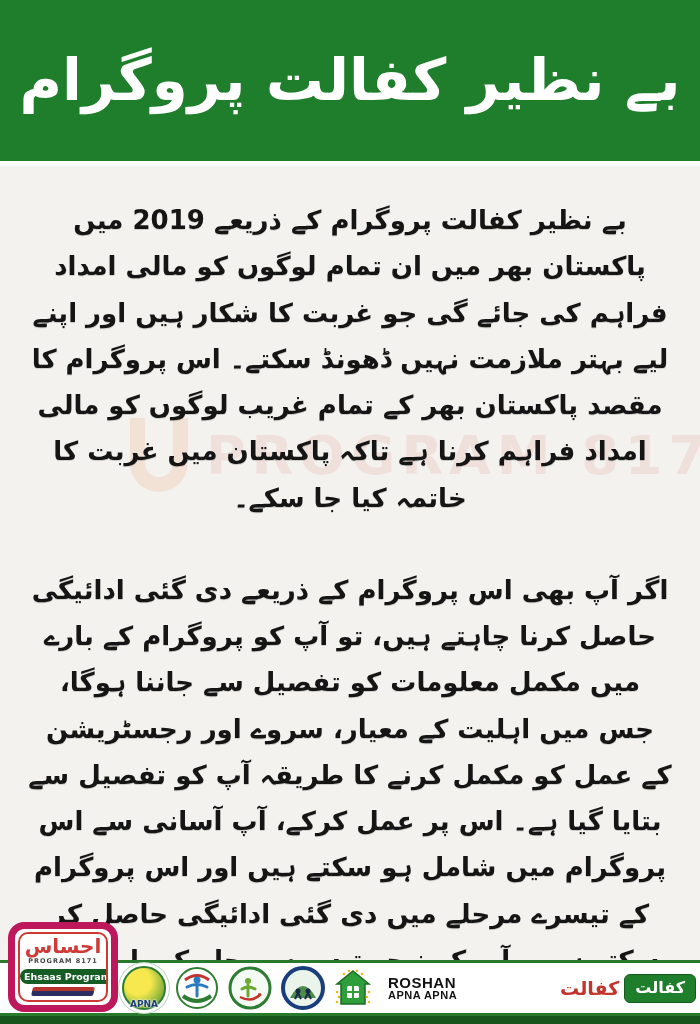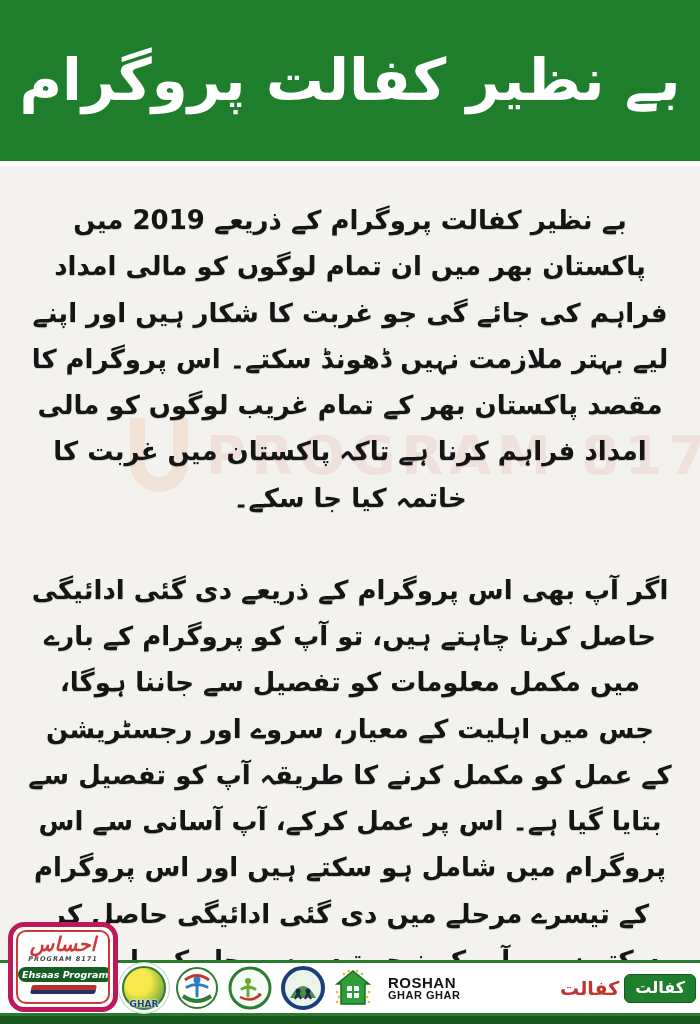--- a/index.html
+++ b/index.html
@@ -105,25 +105,24 @@
   }
 
   
   .ehsaas-logo {
     position: absolute;
     left: 8px;
     bottom: 12px;
     width: 110px;
     height: 90px;
     background: #ffffff;
-    border: 5px solid #be185d;
+    border: 7px solid #be185d;
     border-radius: 16px;
     z-index: 4;
     padding: 3px;
-    font-style: italic;
   }
   .ehsaas-inner {
     height: 100%;
     border: 2px solid #cc3a33;
     border-radius: 10px;
     text-align: center;
     overflow: hidden;
     padding-top: 2px;
     background: #fff;
   }
@@ -242,21 +241,21 @@
   </div>
 
   <main class="content">
     <p class="para">بے نظیر کفالت پروگرام کے ذریعے 2019 میں پاکستان بھر میں ان تمام لوگوں کو مالی امداد فراہم کی جائے گی جو غربت کا شکار ہیں اور اپنے لیے بہتر ملازمت نہیں ڈھونڈ سکتے۔ اس پروگرام کا مقصد پاکستان بھر کے تمام غریب لوگوں کو مالی امداد فراہم کرنا ہے تاکہ پاکستان میں غربت کا خاتمہ کیا جا سکے۔</p>
     <p class="para">اگر آپ بھی اس پروگرام کے ذریعے دی گئی ادائیگی حاصل کرنا چاہتے ہیں، تو آپ کو پروگرام کے بارے میں مکمل معلومات کو تفصیل سے جاننا ہوگا، جس میں اہلیت کے معیار، سروے اور رجسٹریشن کے عمل کو مکمل کرنے کا طریقہ آپ کو تفصیل سے بتایا گیا ہے۔ اس پر عمل کرکے، آپ آسانی سے اس پروگرام میں شامل ہو سکتے ہیں اور اس پروگرام کے تیسرے مرحلے میں دی گئی ادائیگی حاصل کر سکتے ہیں۔ آپ کو نیچے تیسرے مرحلے کے بارے میں مکمل معلومات دی گئی ہیں۔</p>
   </main>
 
   <footer class="footer-bar">
 
     <div class="circle-logo bisp-circle">
-      <span class="bisp-label">GHAR</span>
+      <span class="bisp-label">APNA</span>
     </div>
 
     <div class="circle-logo">
       <svg class="circle-svg" viewBox="0 0 44 44">
         <circle cx="22" cy="22" r="20" fill="#ffffff" stroke="#2e7d32" stroke-width="2"></circle>
         <path d="M8 30 Q22 40 36 30" fill="none" stroke="#2e7d32" stroke-width="4"></path>
         <path d="M10 14 Q22 5 34 14" fill="none" stroke="#c2342c" stroke-width="3"></path>
         <circle cx="22" cy="14" r="3.5" fill="#2a7bc0"></circle>
         <path d="M22 18 L22 30 M12 21 Q22 16 32 21" fill="none" stroke="#2a7bc0" stroke-width="3" stroke-linecap="round"></path>
       </svg>
@@ -295,21 +294,21 @@
             <circle cx="33" cy="29" r="1.3"></circle>
             <circle cx="35" cy="34" r="1.3"></circle>
           <circle cx="10" cy="6" r="1.3"></circle>
             <circle cx="15" cy="3" r="1.3"></circle>
             <circle cx="23" cy="3" r="1.3"></circle>
             <circle cx="28" cy="6" r="1.3"></circle>
         </g>
       </svg>
       <div class="roshan-text">
         <div class="l1">ROSHAN</div>
-        <div class="l2">GHAR GHAR</div>
+        <div class="l2">APNA APNA</div>
       </div>
     </div>
 
     <div class="badge-group">
 
       <span class="badge green">کفالت</span>
       <span class="badge-prefix">کفالت</span>
     </div>
   </footer>
 

